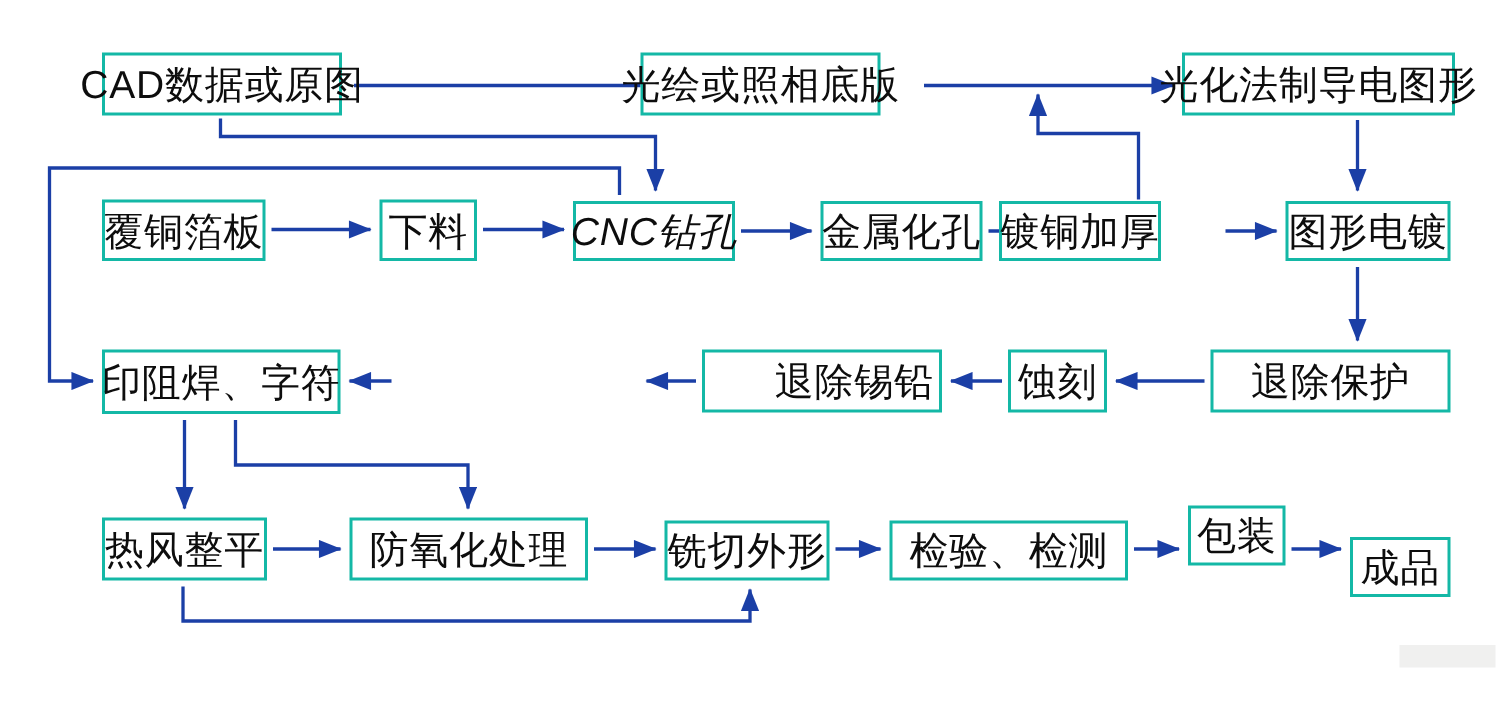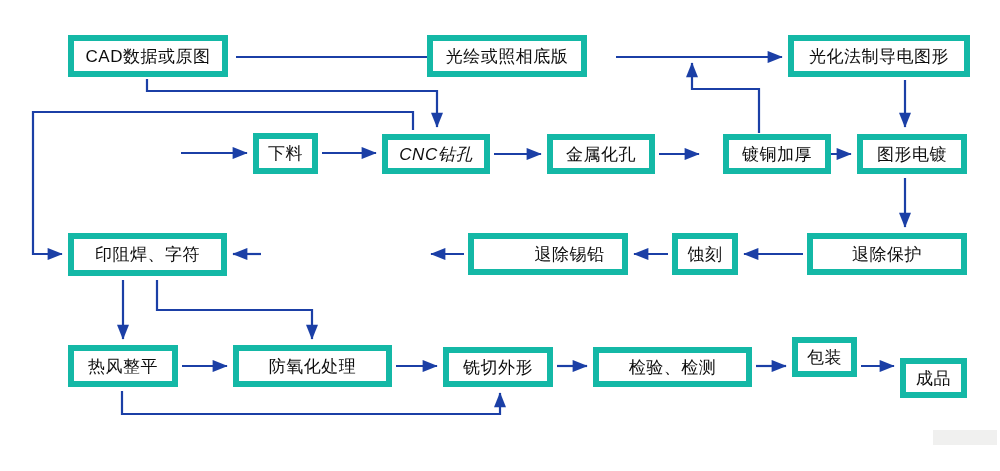--- a/index.html
+++ b/index.html
@@ -7,40 +7,40 @@
     position:relative;
     width:1000px;height:471px;
     background:#ffffff;
     font-family:"Liberation Sans","DejaVu Sans",sans-serif;
     overflow:hidden;
   }
   #wires{position:absolute;left:0;top:0;width:1000px;height:471px;}
   .node{
     position:absolute;
     box-sizing:border-box;
-    border:6px solid #14b8a6;
+    border:2px solid #14b8a6;
     background:#ffffff;
     display:flex;align-items:center;justify-content:center;
-    font-size:17px;line-height:1;color:#0d0d0d;
+    font-size:26px;line-height:1;color:#0d0d0d;
     white-space:nowrap;
     letter-spacing:0.5px;
   }
   .watermark{
     position:absolute;left:933px;top:430px;width:64px;height:15px;
     background:#f0f0ef;
   }
   
   .n-cad{left:68px;top:35px;width:160px;height:42px;}
   .n-film{left:427px;top:35px;width:160px;height:42px;text-align:center;}
   .n-photochemical{left:788px;top:35px;width:182px;height:42px;}
   .n-ccl{left:68px;top:133px;width:109px;height:41px;}
   .n-cutting{left:253px;top:133px;width:65px;height:41px;}
   .n-cnc{left:382px;top:134px;width:108px;height:40px;font-style:italic;}
   .n-metallization{left:547px;top:134px;width:108px;height:40px;}
-  .n-copper{left:723px;top:134px;width:108px;height:40px;text-align:center;}
+  .n-copper{left:666px;top:134px;width:108px;height:40px;text-align:center;}
   .n-pattern{left:857px;top:134px;width:110px;height:40px;}
   .n-solder{left:68px;top:233px;width:159px;height:43px;}
   .n-gold{left:265px;top:233px;width:160px;height:43px;}
   .n-tin{left:468px;top:233px;width:160px;height:42px;padding-left:43px;}
   .n-etching{left:672px;top:233px;width:66px;height:42px;}
   .n-resist{left:807px;top:233px;width:160px;height:42px;}
   .n-hal{left:68px;top:345px;width:110px;height:42px;}
   .n-antiox{left:233px;top:345px;width:159px;height:42px;}
   .n-routing{left:443px;top:347px;width:110px;height:40px;}
   .n-inspection{left:593px;top:347px;width:159px;height:40px;}
@@ -82,20 +82,21 @@
     <path class="wire" marker-end="url(#ah)" d="M122,391 V414 H500 V393"></path>
     <path class="wire" marker-end="url(#ah)" d="M557,366 H587"></path>
     <path class="wire" marker-end="url(#ah)" d="M756,366 H786"></path>
     <path class="wire" marker-end="url(#ah)" d="M861,366 H894"></path>
   </svg>
 
   <div class="node n-cad">CAD数据或原图</div>
   <div class="node n-film">光绘或照相底版</div>
   <div class="node n-photochemical">光化法制导电图形</div>
 
+  <div class="node n-ccl">覆铜箔板</div>
   <div class="node n-cutting">下料</div>
   <div class="node n-cnc">CNC钻孔</div>
   <div class="node n-metallization">金属化孔</div>
   <div class="node n-copper">镀铜加厚</div>
   <div class="node n-pattern">图形电镀</div>
 
   <div class="node n-solder">印阻焊、字符</div>
   <div class="node n-tin">退除锡铅</div>
   <div class="node n-etching">蚀刻</div>
   <div class="node n-resist">退除保护</div>

